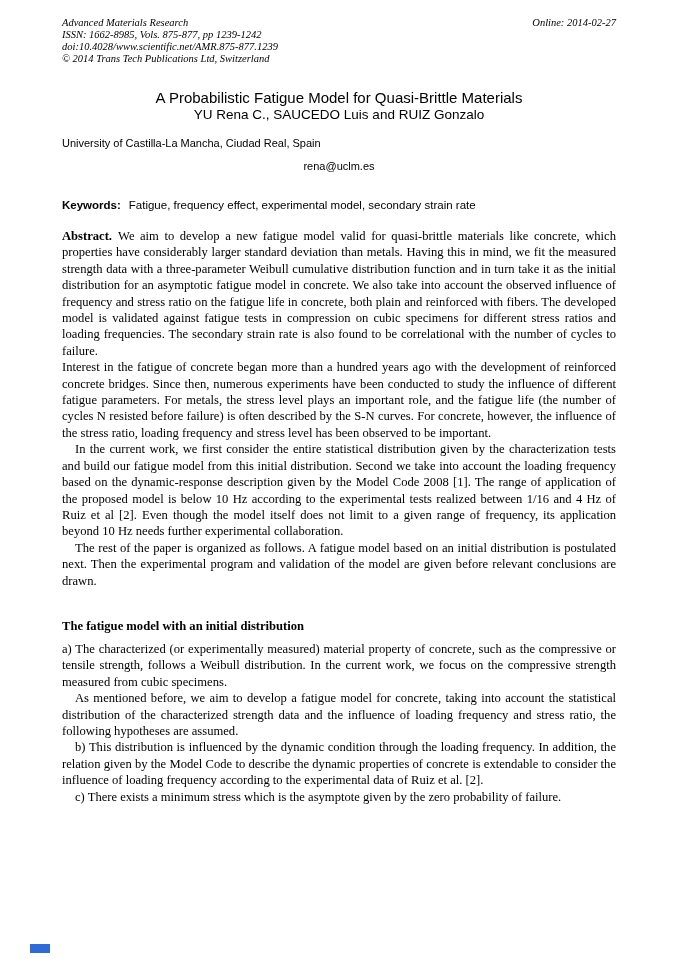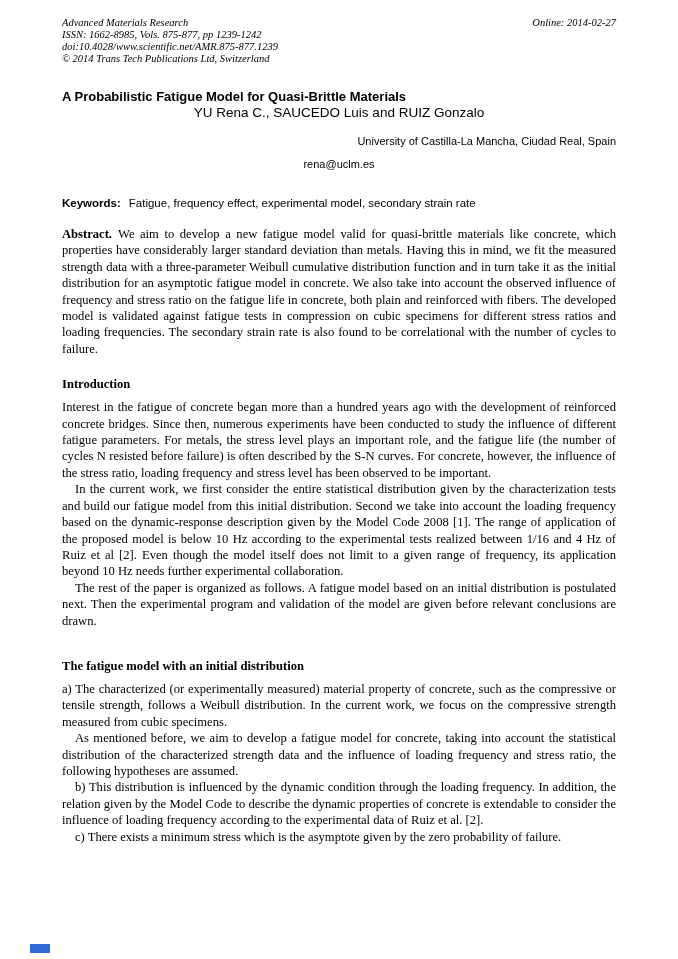--- a/index.html
+++ b/index.html
@@ -26,35 +26,35 @@
     line-height: 12px;
     font-family: "Liberation Serif", serif;
   }
   .hdr-row {
     display: flex;
     justify-content: space-between;
   }
   
   h1.paper-title {
     font-family: "Liberation Sans", sans-serif;
-    font-size: 13px;
-    font-weight: bold;
-    text-align: left;
+    font-size: 15px;
+    font-weight: normal;
+    text-align: center;
     margin: 24px 0 0 0;
   }
   .authors {
     font-family: "Liberation Sans", sans-serif;
     font-size: 13.5px;
     text-align: center;
     margin-top: 1px;
   }
   .affiliation {
     font-family: "Liberation Sans", sans-serif;
     font-size: 11px;
-    text-align: right;
+    text-align: left;
     margin-top: 15px;
   }
   .email {
     font-family: Liberation Sans, sans-serif;
     font-size: 11px;
     text-align: center;
     margin-top: 11px;
   }
   
   .keywords {
@@ -116,21 +116,20 @@
 
   <p class="keywords">
     <span class="kw-label">Keywords:</span><span>Fatigue, frequency effect, experimental model, secondary strain rate</span>
   </p>
 
   <p class="body-text abstract">
     <span class="abs-label">Abstract.</span><span>We aim to develop a new fatigue model valid for quasi-brittle materials like concrete, which properties have considerably larger standard deviation than metals. Having this in mind, we fit the measured strength data with a three-parameter Weibull cumulative distribution function and in turn take it as the initial distribution for an asymptotic fatigue model in concrete. We also take into account the observed influence of frequency and stress ratio on the fatigue life in concrete, both plain and reinforced with fibers. The developed model is validated against fatigue tests in compression on cubic specimens for different stress ratios and loading frequencies. The secondary strain rate is also found to be correlational with the number of cycles to failure.</span>
   </p>
 
   <section class="introduction">
-    <h2 class="section-heading">Introduction</h2>
     <p class="body-text">Interest in the fatigue of concrete began more than a hundred years ago with the development of reinforced concrete bridges. Since then, numerous experiments have been conducted to study the influence of different fatigue parameters. For metals, the stress level plays an important role, and the fatigue life (the number of cycles N resisted before failure) is often described by the S-N curves. For concrete, however, the influence of the stress ratio, loading frequency and stress level has been observed to be important.</p>
     <p class="body-text">In the current work, we first consider the entire statistical distribution given by the characterization tests and build our fatigue model from this initial distribution. Second we take into account the loading frequency based on the dynamic-response description given by the Model Code 2008 [1]. The range of application of the proposed model is below 10 Hz according to the experimental tests realized between 1/16 and 4 Hz of Ruiz et al [2]. Even though the model itself does not limit to a given range of frequency, its application beyond 10 Hz needs further experimental collaboration.</p>
     <p class="body-text">The rest of the paper is organized as follows. A fatigue model based on an initial distribution is postulated next. Then the experimental program and validation of the model are given before relevant conclusions are drawn.</p>
   </section>
 
   <section class="model">
     <h2 class="section-heading">The fatigue model with an initial distribution</h2>
     <p class="body-text">a) The characterized (or experimentally measured) material property of concrete, such as the compressive or tensile strength, follows a Weibull distribution. In the current work, we focus on the compressive strength measured from cubic specimens.</p>
     <p class="body-text">As mentioned before, we aim to develop a fatigue model for concrete, taking into account the statistical distribution of the characterized strength data and the influence of loading frequency and stress ratio, the following hypotheses are assumed.</p>
     <p class="body-text">b) This distribution is influenced by the dynamic condition through the loading frequency. In addition, the relation given by the Model Code to describe the dynamic properties of concrete is extendable to consider the influence of loading frequency according to the experimental data of Ruiz et al. [2].</p>

